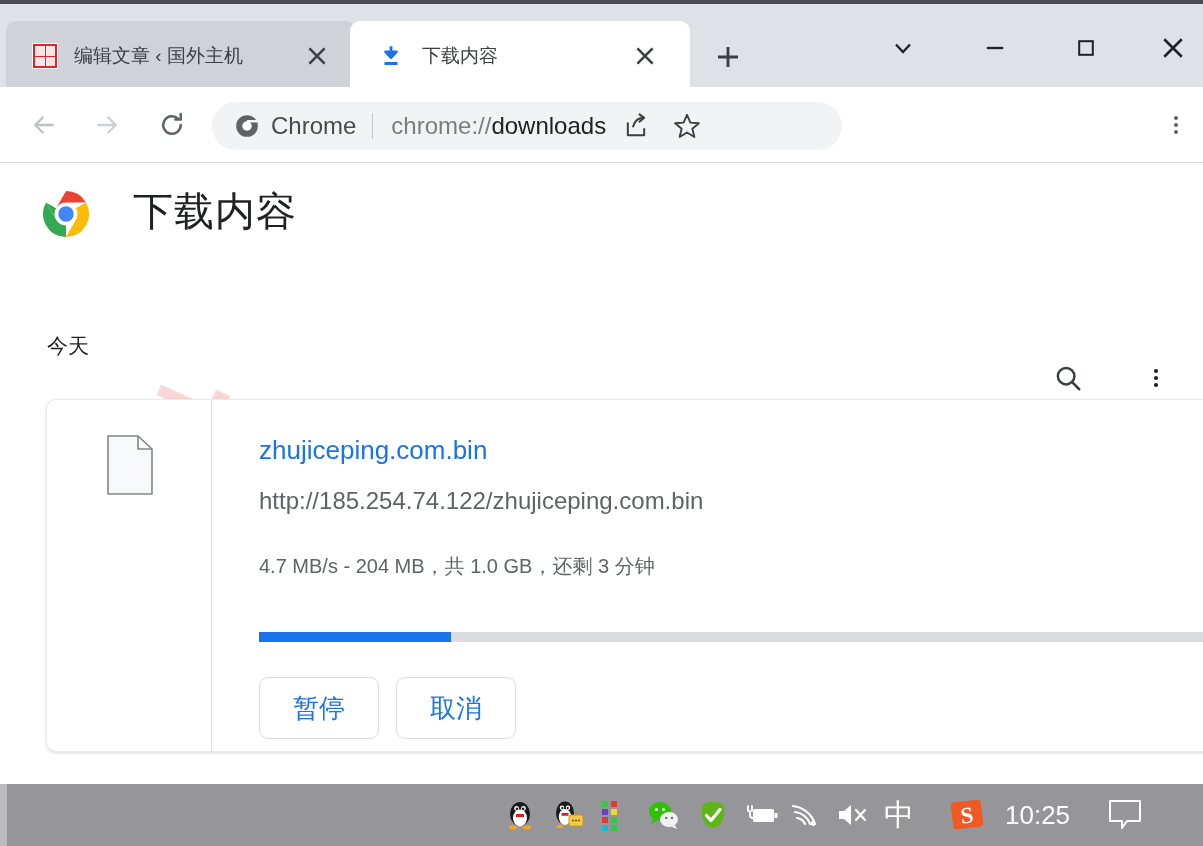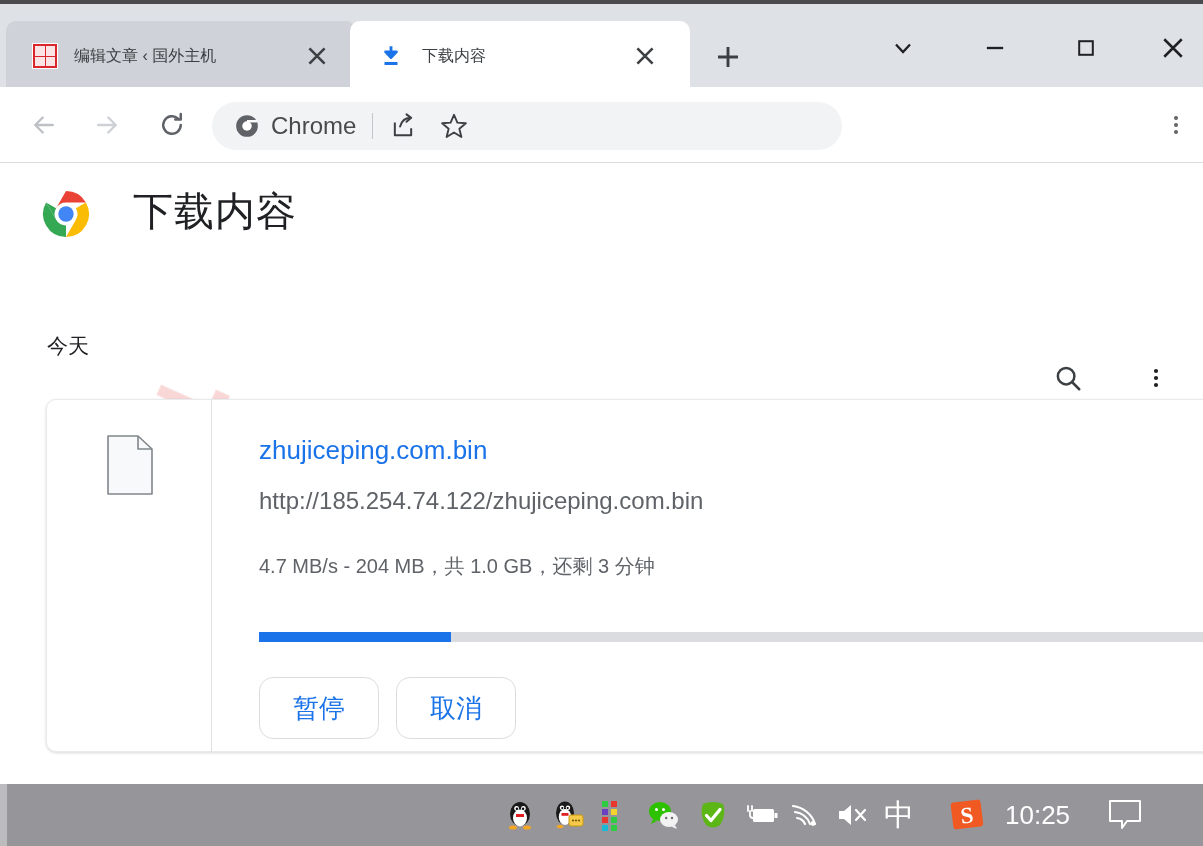--- a/index.html
+++ b/index.html
@@ -35,21 +35,21 @@
     left: 350px; width: 340px;
     background: #ffffff;
   }
   .tab-favicon {
     position: absolute; left: 26px; top: 50%; transform: translateY(-50%);
     width: 26px; height: 26px;
   }
   .tab.active .tab-favicon { left: 28px; }
   .tab-title {
     position: absolute; left: 68px; top: 50%; transform: translateY(-50%);
-    font-size: 16px; color: #3c4043; white-space: nowrap;
+    font-size: 19px; color: #3c4043; white-space: nowrap;
     overflow: hidden;
   }
   .tab.inactive .tab-title {
     width: 232px;
     -webkit-mask-image: linear-gradient(to right, #000 0 88%, transparent 100%);
     mask-image: linear-gradient(to right, #000 0 88%, transparent 100%);
   }
   .tab.active .tab-title { left: 72px; }
   .tab-close {
     position: absolute; top: 50%; transform: translateY(-50%);
@@ -198,21 +198,21 @@
   #dl-progress-track {
     position: absolute; left: 0; top: 232px;
     width: 960px; height: 10px;
     background: #dadce0; border-radius: 0;
   }
   #dl-progress-fill {
     height: 10px; background: #1a73e8; border-radius: 0;
   }
   .dl-action {
     position: absolute; top: 277px; height: 62px;
-    background: #ffffff; border: 1px solid #dadce0; border-radius: 14px;
+    background: #ffffff; border: 1px solid #dadce0; border-radius: 9px;
     color: #1a73e8; font-size: 26px;
     display: flex; align-items: center; justify-content: center;
     cursor: pointer; font-family: inherit;
   }
   #dl-pause  { left: 0px;   width: 120px; }
   #dl-cancel { left: 137px; width: 120px; }
 
   
   #taskbar {
     position: absolute; left: 0; top: 784px; width: 1203px; height: 62px;
@@ -338,20 +338,23 @@
   <div id="omnibox">
     <span id="omni-chrome-icon">
       <svg viewBox="0 0 24 24" width="26" height="26">
         <circle cx="12" cy="12" r="10" fill="#5f6368"></circle>
         <circle cx="12" cy="12" r="4.4" fill="#ffffff"></circle>
         <path d="M12 7.6 H21.2" stroke="#ffffff" stroke-width="2.2" fill="none"></path>
       </svg>
     </span>
     <span id="omni-chrome-label">Chrome</span>
     <span id="omni-sep"></span>
+    <span id="omni-url">
+      <span class="dim">chrome://</span><span class="strong">downloads</span>
+    </span>
     <span id="omni-share">
       <svg viewBox="0 0 24 24" width="28" height="28">
         <path d="M5 9 V20 H19 V14" stroke="#3c4043" stroke-width="1.7" fill="none" stroke-linejoin="round"></path>
         <path d="M9.5 12.5 C11 7 15 5 19 5 M19 5 L15 2 M19 5 L15 8.4" stroke="#3c4043" stroke-width="1.7" fill="none" stroke-linejoin="round" stroke-linecap="round"></path>
       </svg>
     </span>
     <span id="omni-star">
       <svg viewBox="0 0 24 24" width="30" height="30">
           <path d="M12 3 L14.7 9.3 L21.5 9.8 L16.3 14.2 L17.9 20.8 L12 17.2 L6.1 20.8 L7.7 14.2 L2.5 9.8 L9.3 9.3 Z" stroke="#3c4043" stroke-width="1.5" fill="none" stroke-linejoin="round"></path>
         </svg>

